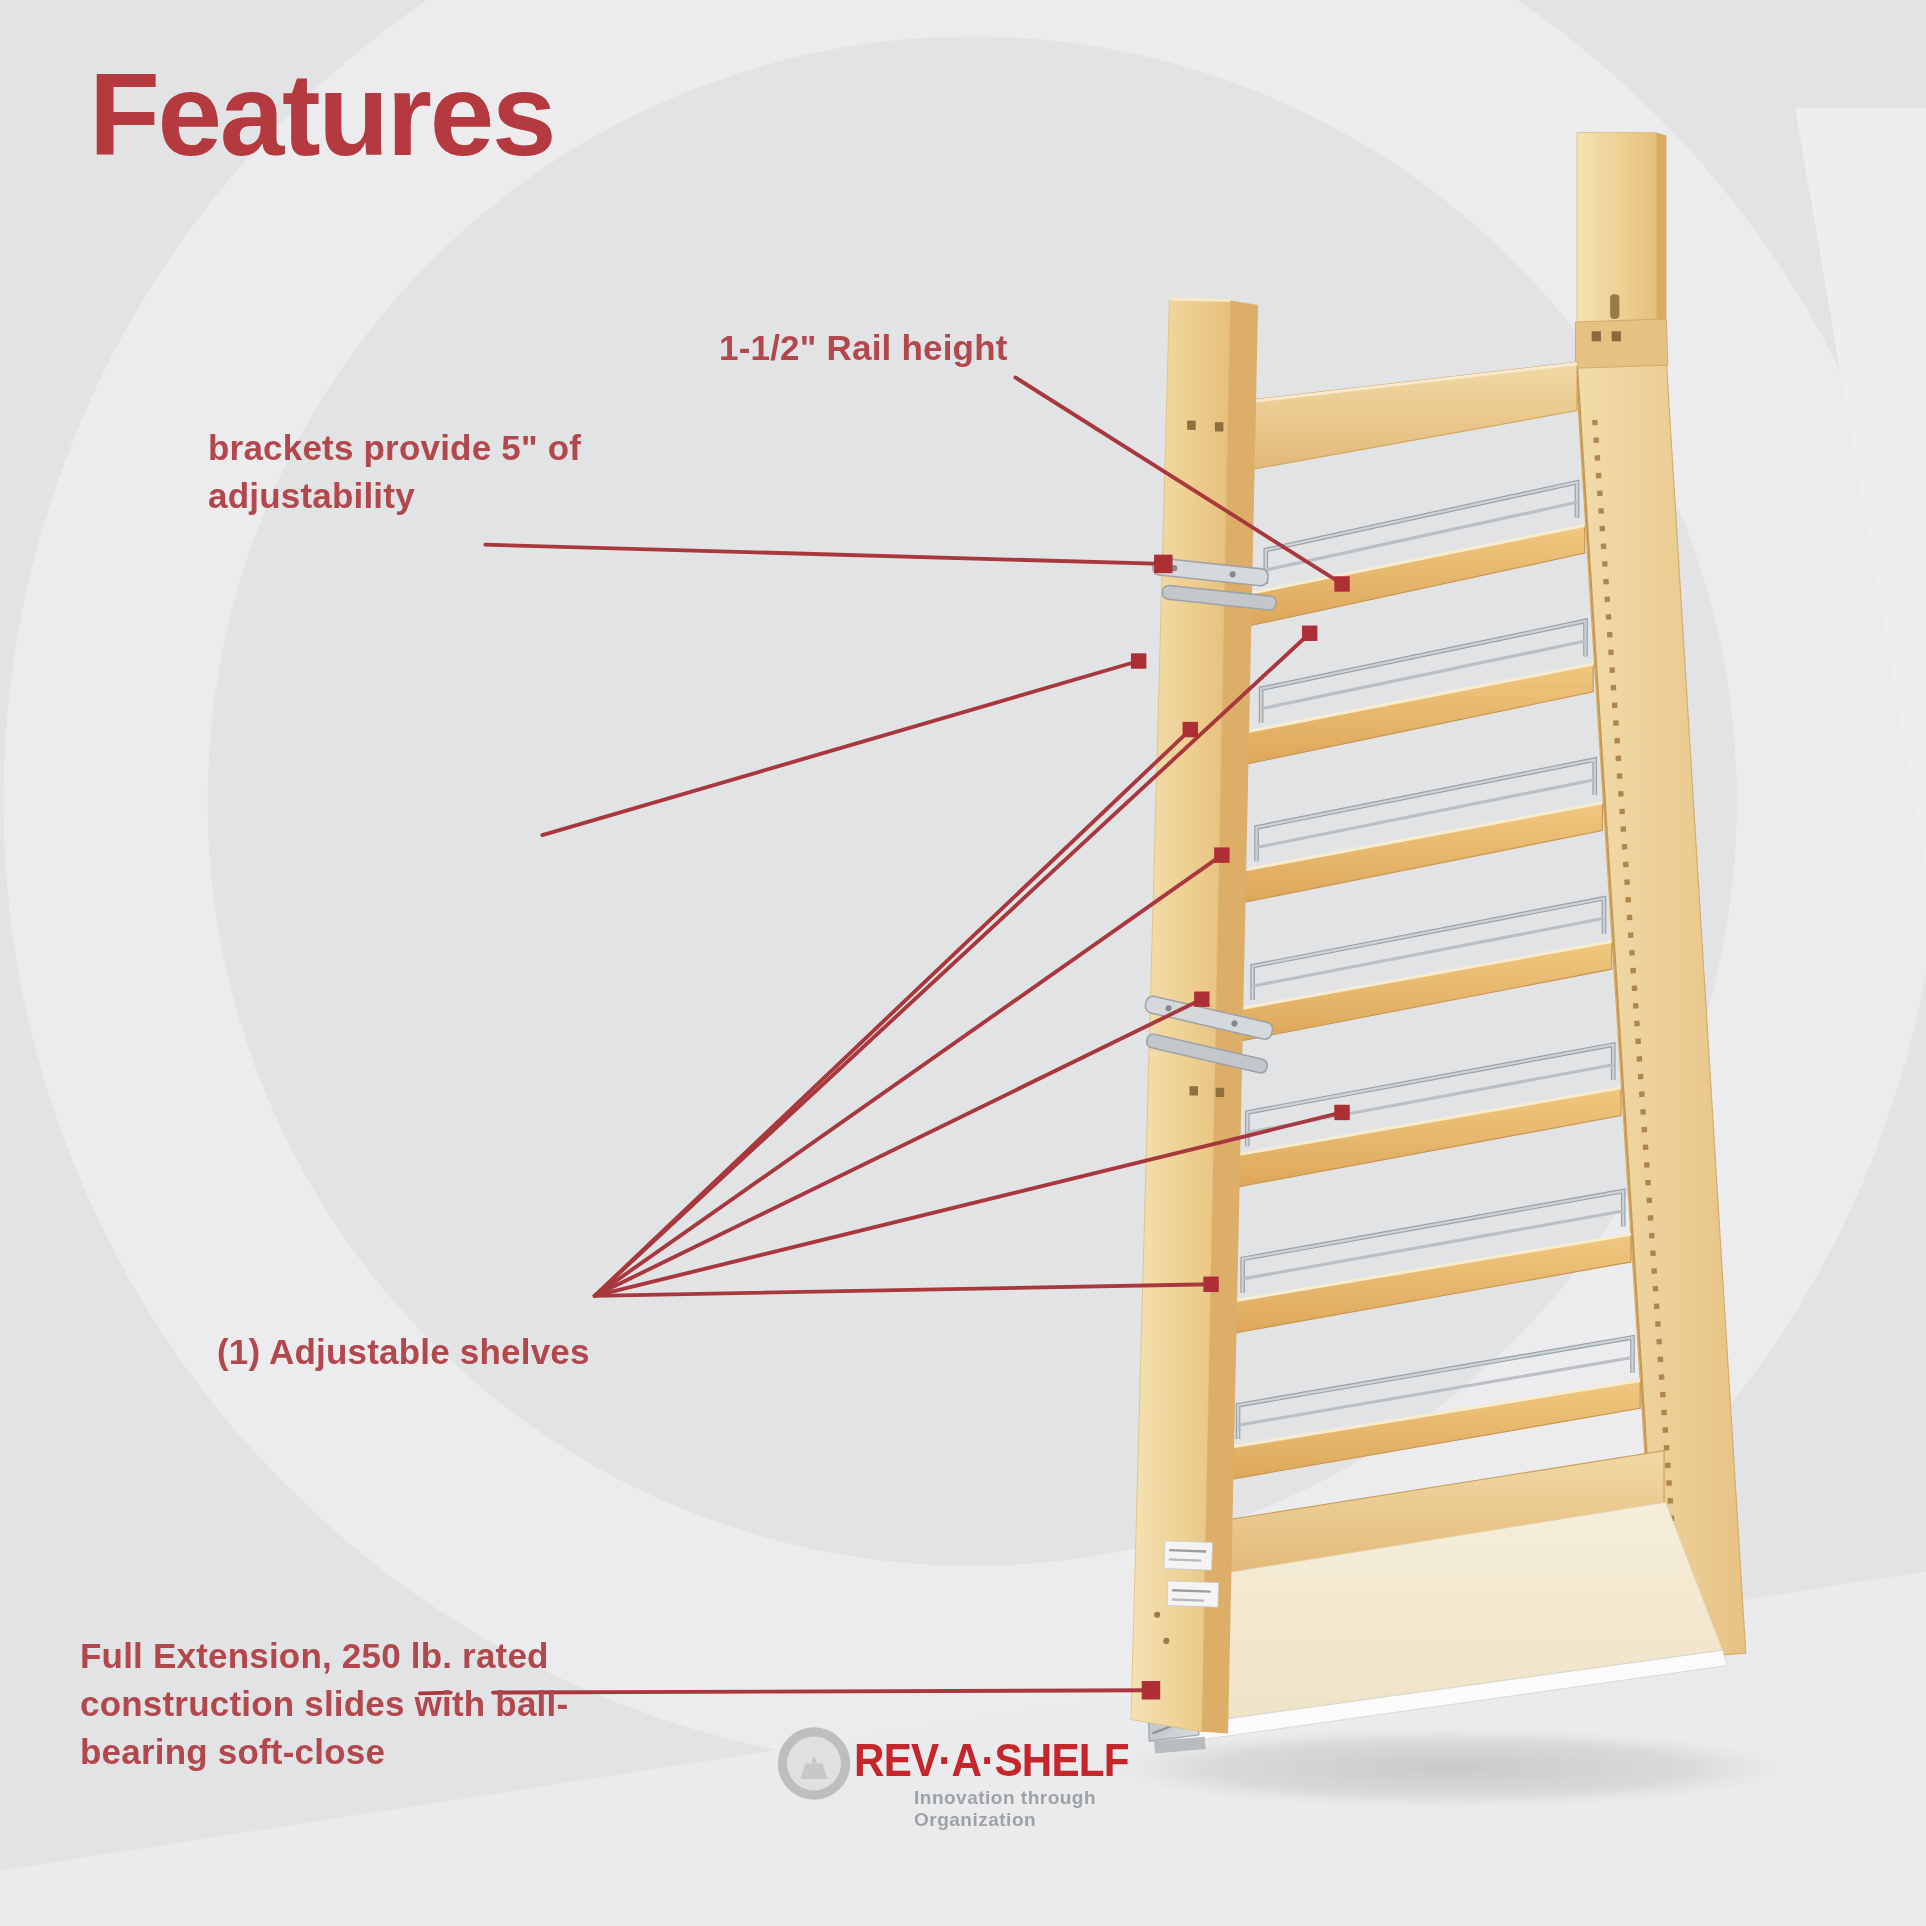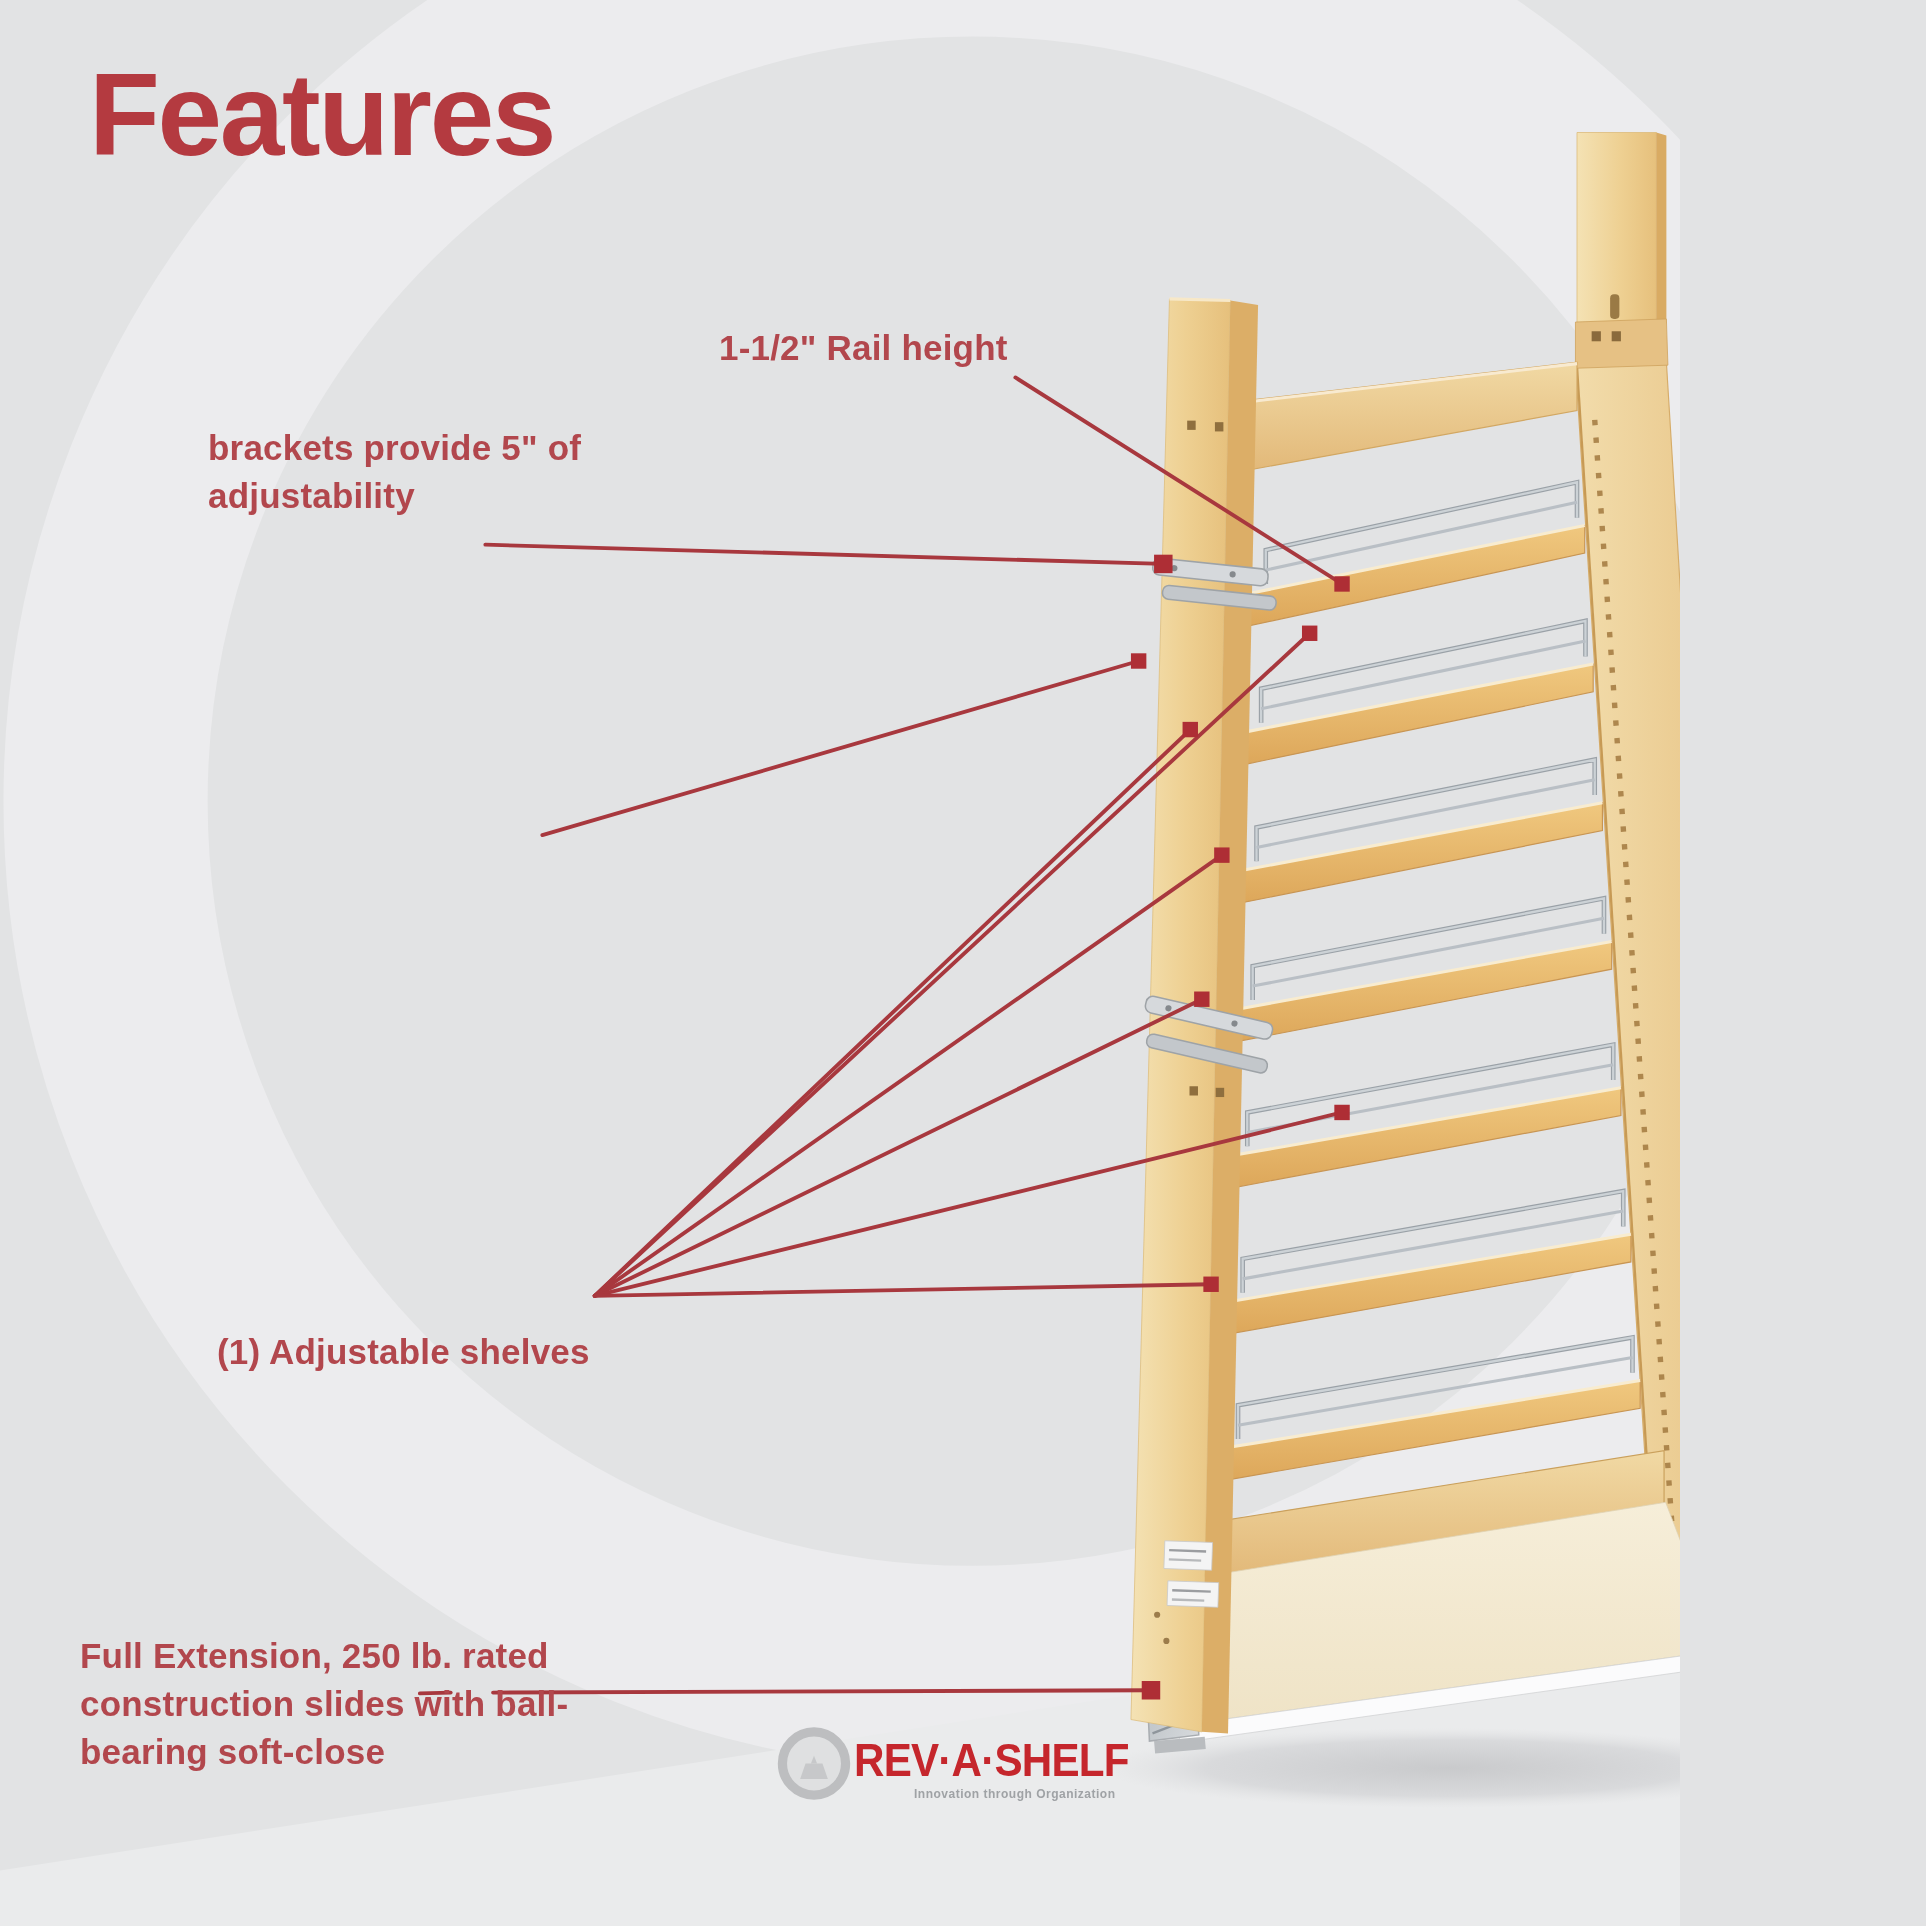--- a/index.html
+++ b/index.html
@@ -1,17 +1,17 @@
 <!DOCTYPE html>
 <html style="font-size:12.3px"><head>
 <meta charset="utf-8">
 <style>
   html,body{margin:0;padding:0;background:#e2e3e4;}
   .page{
-    position:relative;width:1680px;height:1926px;overflow:hidden;
+    position:relative;width:1926px;height:1926px;overflow:hidden;
     background:#e2e3e4;
     font-family:"Liberation Sans", sans-serif;
   }
   svg.scene{position:absolute;left:0;top:0;}
   .title{
     position:absolute;left:89px;top:48px;
     font-size:116px;font-weight:700;letter-spacing:-2.3px;
     color:#b43a40;
   }
   .callout{
@@ -28,21 +28,21 @@
     position:absolute;left:777px;top:1722px;width:401px;height:92px;text-decoration:underline;
   }
   .logo .emblem{position:absolute;left:0;top:3.1px;}
   .logo .brand{
     position:absolute;left:77px;top:12.3px;
     font-size:43px;font-weight:800;letter-spacing:-0.8px;
     color:#c5262c;transform:scale(0.98,1.08);transform-origin:left top;
   }
   .logo .tagline{
     position:absolute;left:137px;top:65px;
-    font-size:12px;font-weight:700;letter-spacing:0.5px;color:#9fa2a5;
+    font-size:19px;font-weight:700;letter-spacing:0.5px;color:#9fa2a5;
   }
 </style>
 </head>
 <body>
 
 <div class="page">
 
   <svg class="scene" width="1926" height="1926" viewBox="0 0 2500 2500">
     <defs>
       <linearGradient id="postFace" x1="0" y1="0" x2="1" y2="0">

